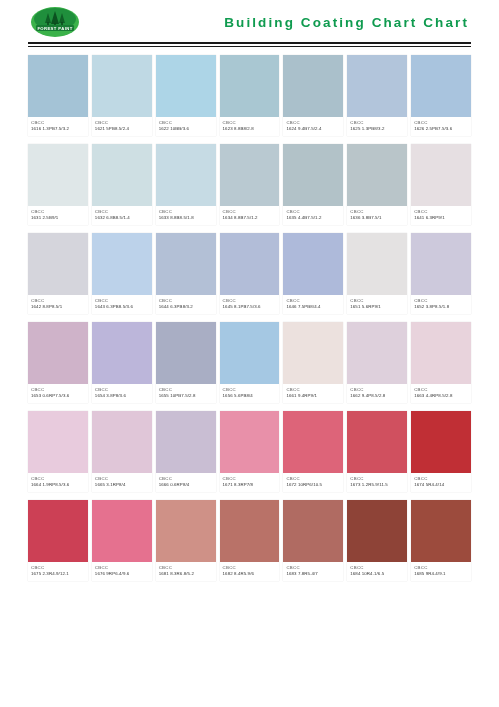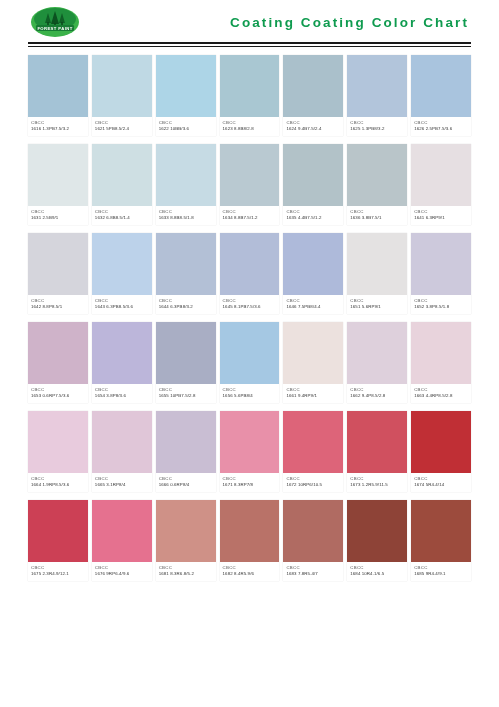--- a/index.html
+++ b/index.html
@@ -115,21 +115,21 @@
         <path d="M17 18 L20 8 L23 18 Z" fill="#0f5f26"></path>
         <path d="M23 19 L27 6 L31 19 Z" fill="#0b5220"></path>
         <path d="M31 18 L34 8 L37 18 Z" fill="#0f5f26"></path>
         <rect x="19.2" y="17" width="1.6" height="3" fill="#0b4a1d"></rect>
         <rect x="26.2" y="18" width="1.6" height="3" fill="#0b4a1d"></rect>
         <rect x="33.2" y="17" width="1.6" height="3" fill="#0b4a1d"></rect>
         <rect x="8" y="20" width="38" height="6" rx="1.2" fill="#177a33"></rect>
         <text x="27" y="24.6" font-family="Liberation Sans, sans-serif" font-size="4.2" font-weight="bold" fill="#ffffff" text-anchor="middle" letter-spacing="0.4">FOREST PAINT</text>
       </svg>
     </div>
-    <div class="chart-title" style="color: rgb(15, 155, 79);">Coating Coating Color Chart</div>
+    <div class="chart-title" style="color: rgb(15, 155, 79);">Building Coating Chart Chart</div>
   </div>
 
   <div class="rule-wrap">
     <div class="rule-thick"></div>
     <div class="rule-thin"></div>
   </div>
 
   <div class="grid">
 
     <div class="swatch-row">

